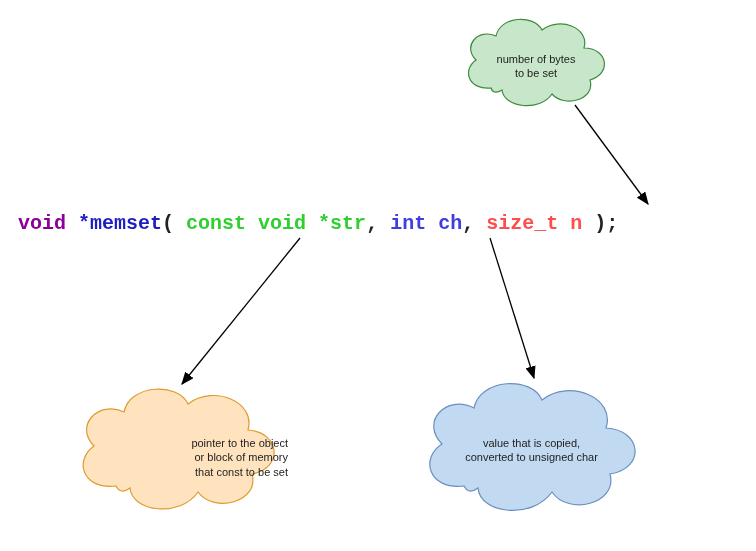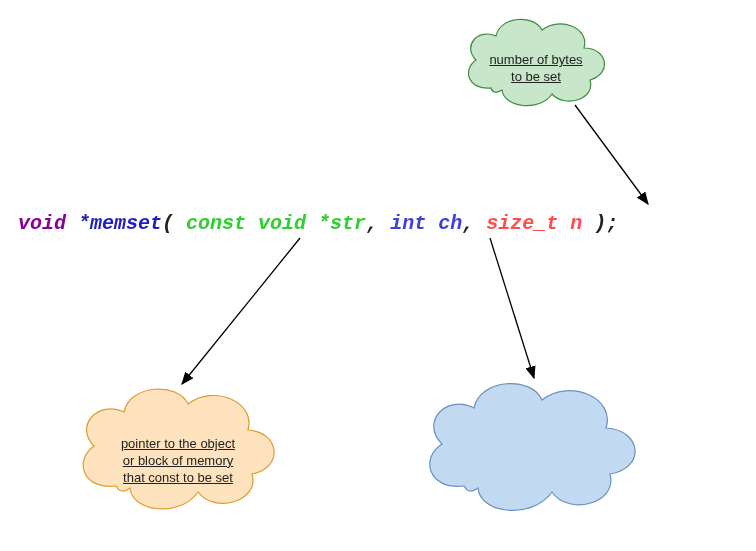--- a/index.html
+++ b/index.html
@@ -11,52 +11,50 @@
     font-family: Arial, sans-serif;
   }
   .signature {
     position: absolute;
     top: 212px;
     left: 18px;
     font-family: "Courier New", monospace;
     font-size: 20px;
     font-weight: bold;
     white-space: nowrap;
-    font-style: italic;
   }
   .sig-void { color: #8a0099; }
   .sig-space { color: #222; }
   .sig-star { color: #1e1ec2; }
   .sig-name { color: #1e1ec2; }
   .sig-paren { color: #222; }
   .sig-param1 { color: #2fcf2f; }
   .sig-comma { color: #222; }
   .sig-param2 { color: #3e3ee2; }
   .sig-param3 { color: #ff4c4c; }
   .sig-close { color: #222; }
 
   .cloud {
     position: absolute;
   }
   .cloud svg { display: block; }
   .cloud-label {
     position: absolute;
     width: 100%;
     text-align: center;
-    font-size: 13px;
+    font-size: 11px;
     color: #222;
     line-height: 1.3;
-    text-decoration: underline;
   }
 
   .cloud-top { left: 456px; top: 8px; width: 160px; height: 108px; }
   .cloud-top .cloud-label { top: 44px; }
 
   .cloud-left { left: 68px; top: 376px; width: 220px; height: 145px; }
-  .cloud-left .cloud-label { top: 60px; }
+  .cloud-left .cloud-label { top: 60px; text-align: right; }
 
   .cloud-right { left: 414px; top: 370px; width: 235px; height: 152px; }
   .cloud-right .cloud-label { top: 66px; }
 
   .arrow { position: absolute; }
 </style>
 </head>
 <body>
 
 <div class="signature">
@@ -84,20 +82,24 @@
     <span>or block of memory</span><br>
     <span>that const to be set</span>
   </div>
 </div>
 
 <div class="cloud cloud-right">
   <svg width="235" height="152" viewBox="0 0 235 152">
     <path d="M 50 116 C 14 120 6 88 28 74 C 6 52 32 24 60 38 C 66 8 118 6 128 30 C 156 8 202 28 192 58 C 228 60 232 98 196 104 C 204 134 154 146 138 122 C 118 150 66 144 64 118 C 56 124 52 120 50 116 Z" fill="#c2d9f2"></path>
     <path d="M 50 116 C 14 120 6 88 28 74 C 6 52 32 24 60 38 C 66 8 118 6 128 30 C 156 8 202 28 192 58 C 228 60 232 98 196 104 C 204 134 154 146 138 122 C 118 150 66 144 64 118 C 56 124 52 120 50 116 Z" fill="none" stroke-width="1.2" stroke="#6a8fbd"></path>
   </svg>
+  <div class="cloud-label">
+    <span>value that is copied,</span><br>
+    <span>converted to unsigned char</span>
+  </div>
 </div>
 
 <svg class="arrow" width="756" height="551" style="left:0;top:0">
   <defs>
     <marker id="arrowhead" markerWidth="10" markerHeight="8" refX="9" refY="4" orient="auto">
       <polygon points="0 0, 10 4, 0 8" fill="#000"></polygon>
     </marker>
   </defs>
 
   <line x1="575" y1="105" x2="648" y2="204" stroke="#000" stroke-width="1.3" marker-end="url(#arrowhead)"></line>

